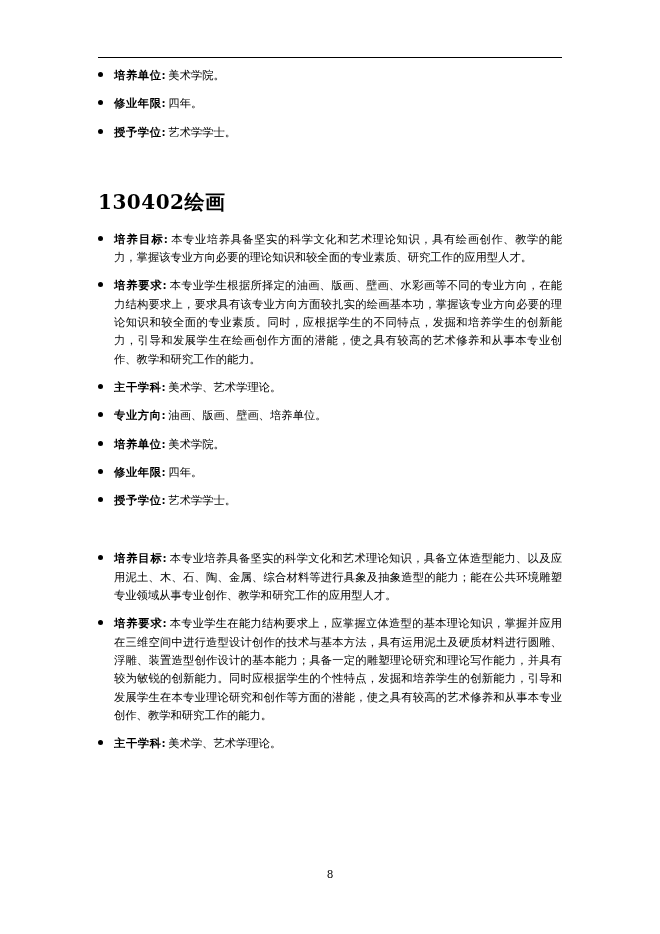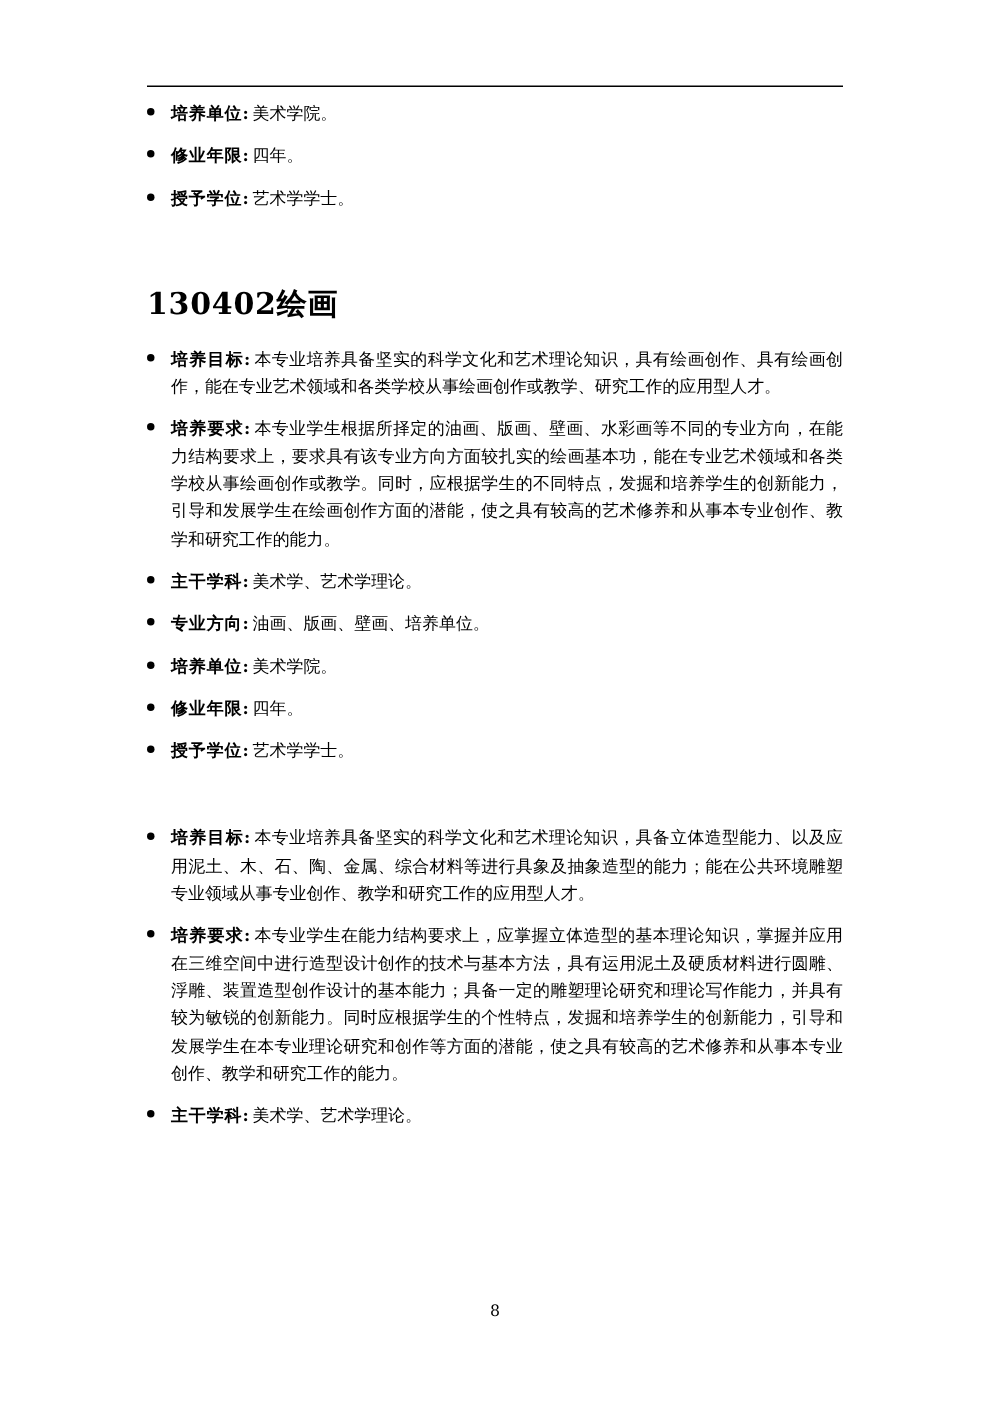--- a/index.html
+++ b/index.html
@@ -131,27 +131,27 @@
 
     <div class="section-head">
       <span class="code">130402</span><span>绘画</span>
     </div>
 
     <div class="bullet-list">
       <div class="bullet-item">
         <span class="bullet-dot">
             <i></i>
           </span>
-        <span class="bullet-body"><span class="label">培养目标:</span><span class="label-sp"></span><span>本专业培养具备坚实的科学文化和艺术理论知识，具有绘画创作、具有绘画创作，能在专业艺术领域和各类学校从事绘画创作或教学、研究工作的应用型人才。</span></span>
-      </div>
-      <div class="bullet-item">
-        <span class="bullet-dot">
-            <i></i>
-          </span>
-        <span class="bullet-body"><span class="label">培养要求:</span><span class="label-sp"></span><span>本专业学生根据所择定的油画、版画、壁画、水彩画等不同的专业方向，在能力结构要求上，要求具有该专业方向方面较扎实的绘画基本功，能在专业艺术领域和各类学校从事绘画创作或教学。同时，应根据学生的不同特点，发掘和培养学生的创新能力，引导和发展学生在绘画创作方面的潜能，使之具有较高的艺术修养和从事本专业创作、教学和研究工作的能力。</span></span>
+        <span class="bullet-body"><span class="label">培养目标:</span><span class="label-sp"></span><span>本专业培养具备坚实的科学文化和艺术理论知识，具有绘画创作、教学的能力，掌握该专业方向必要的理论知识和较全面的专业素质、研究工作的应用型人才。</span></span>
+      </div>
+      <div class="bullet-item">
+        <span class="bullet-dot">
+            <i></i>
+          </span>
+        <span class="bullet-body"><span class="label">培养要求:</span><span class="label-sp"></span><span>本专业学生根据所择定的油画、版画、壁画、水彩画等不同的专业方向，在能力结构要求上，要求具有该专业方向方面较扎实的绘画基本功，掌握该专业方向必要的理论知识和较全面的专业素质。同时，应根据学生的不同特点，发掘和培养学生的创新能力，引导和发展学生在绘画创作方面的潜能，使之具有较高的艺术修养和从事本专业创作、教学和研究工作的能力。</span></span>
       </div>
       <div class="bullet-item">
         <span class="bullet-dot">
             <i></i>
           </span>
         <span class="bullet-body"><span class="label">主干学科:</span><span class="label-sp"></span><span>美术学、艺术学理论。</span></span>
       </div>
       <div class="bullet-item">
         <span class="bullet-dot">
             <i></i>

